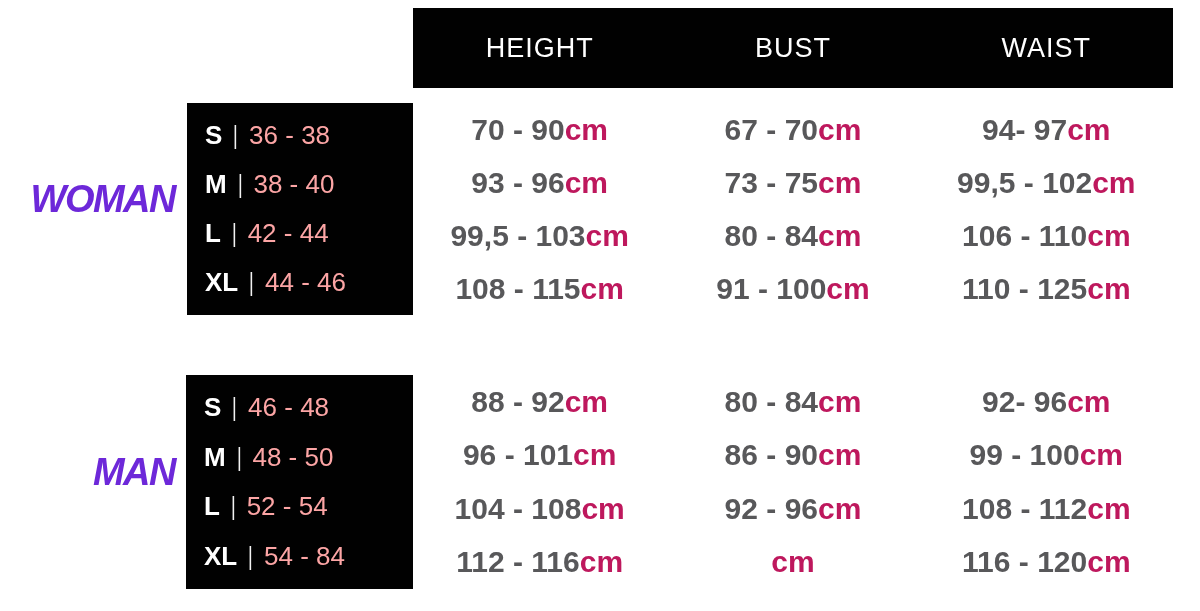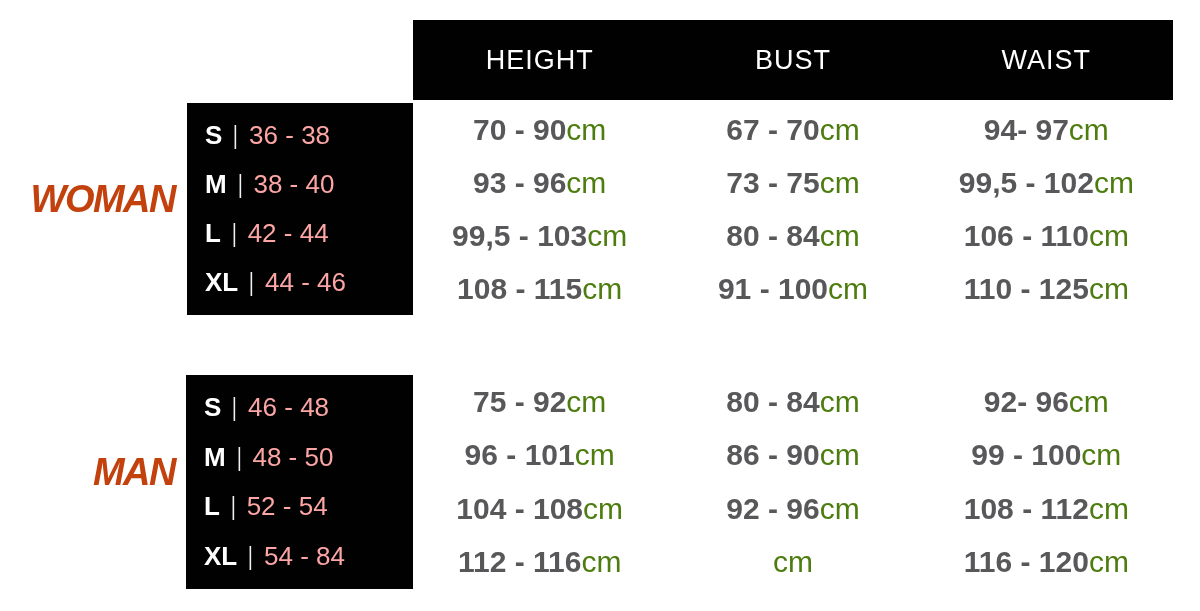--- a/index.html
+++ b/index.html
@@ -17,42 +17,42 @@
     position: relative;
     width: 1200px;
     height: 611px;
     background: #ffffff;
   }
 
   
   .header {
     position: absolute;
     left: 413px;
-    top: 20px;
+    top: 8px;
     width: 760px;
     height: 80px;
     background: #010101;
     display: flex;
   }
   .hcell {
     flex: 1;
     display: flex;
     align-items: center;
     justify-content: center;
     color: #ffffff;
     font-size: 27px;
     font-weight: 400;
     letter-spacing: 1px;
   }
 
   
   .group-label {
     position: absolute;
     right: 1025px;
-    color: #c2410c;
+    color: #6d28d9;
     font-size: 38px;
     line-height: 44px;
     font-weight: bold;
     font-style: italic;
     letter-spacing: -1.5px;
     white-space: nowrap;
     text-align: right;
   }
   .label-woman { top: 177px; }
   .label-man   { top: 450px; }
@@ -96,21 +96,21 @@
   .grid-woman { left: 413px; top: 103px; width: 760px; height: 212px; }
   .grid-man   { left: 413px; top: 375px; width: 760px; height: 214px; }
   .cell {
     display: flex;
     align-items: center;
     justify-content: center;
     white-space: nowrap;
     font-size: 30px;
   }
   .val  { font-weight: bold; color: #58585a; }
-  .unit { font-weight: 400;  color: #4d7c0f; }
+  .unit { font-weight: 700;  color: #be185d; }
 </style>
 </head>
 <body>
 
 <div class="stage">
 
   <div class="header">
     <div class="hcell">HEIGHT</div>
     <div class="hcell">BUST</div>
     <div class="hcell">WAIST</div>
@@ -215,21 +215,21 @@
     </div>
     <div class="size-row">
       <span class="size-letter">XL</span>
       <span class="size-sep">|</span>
       <span class="size-range">54 - 84</span>
     </div>
   </div>
 
   <div class="grid grid-man">
     <div class="cell">
-        <span class="val">75 - 92</span>
+        <span class="val">88 - 92</span>
         <span class="unit">cm</span>
       </div>
     <div class="cell">
         <span class="val">80 - 84</span>
         <span class="unit">cm</span>
       </div>
     <div class="cell">
         <span class="val">92- 96</span>
         <span class="unit">cm</span>
       </div>

